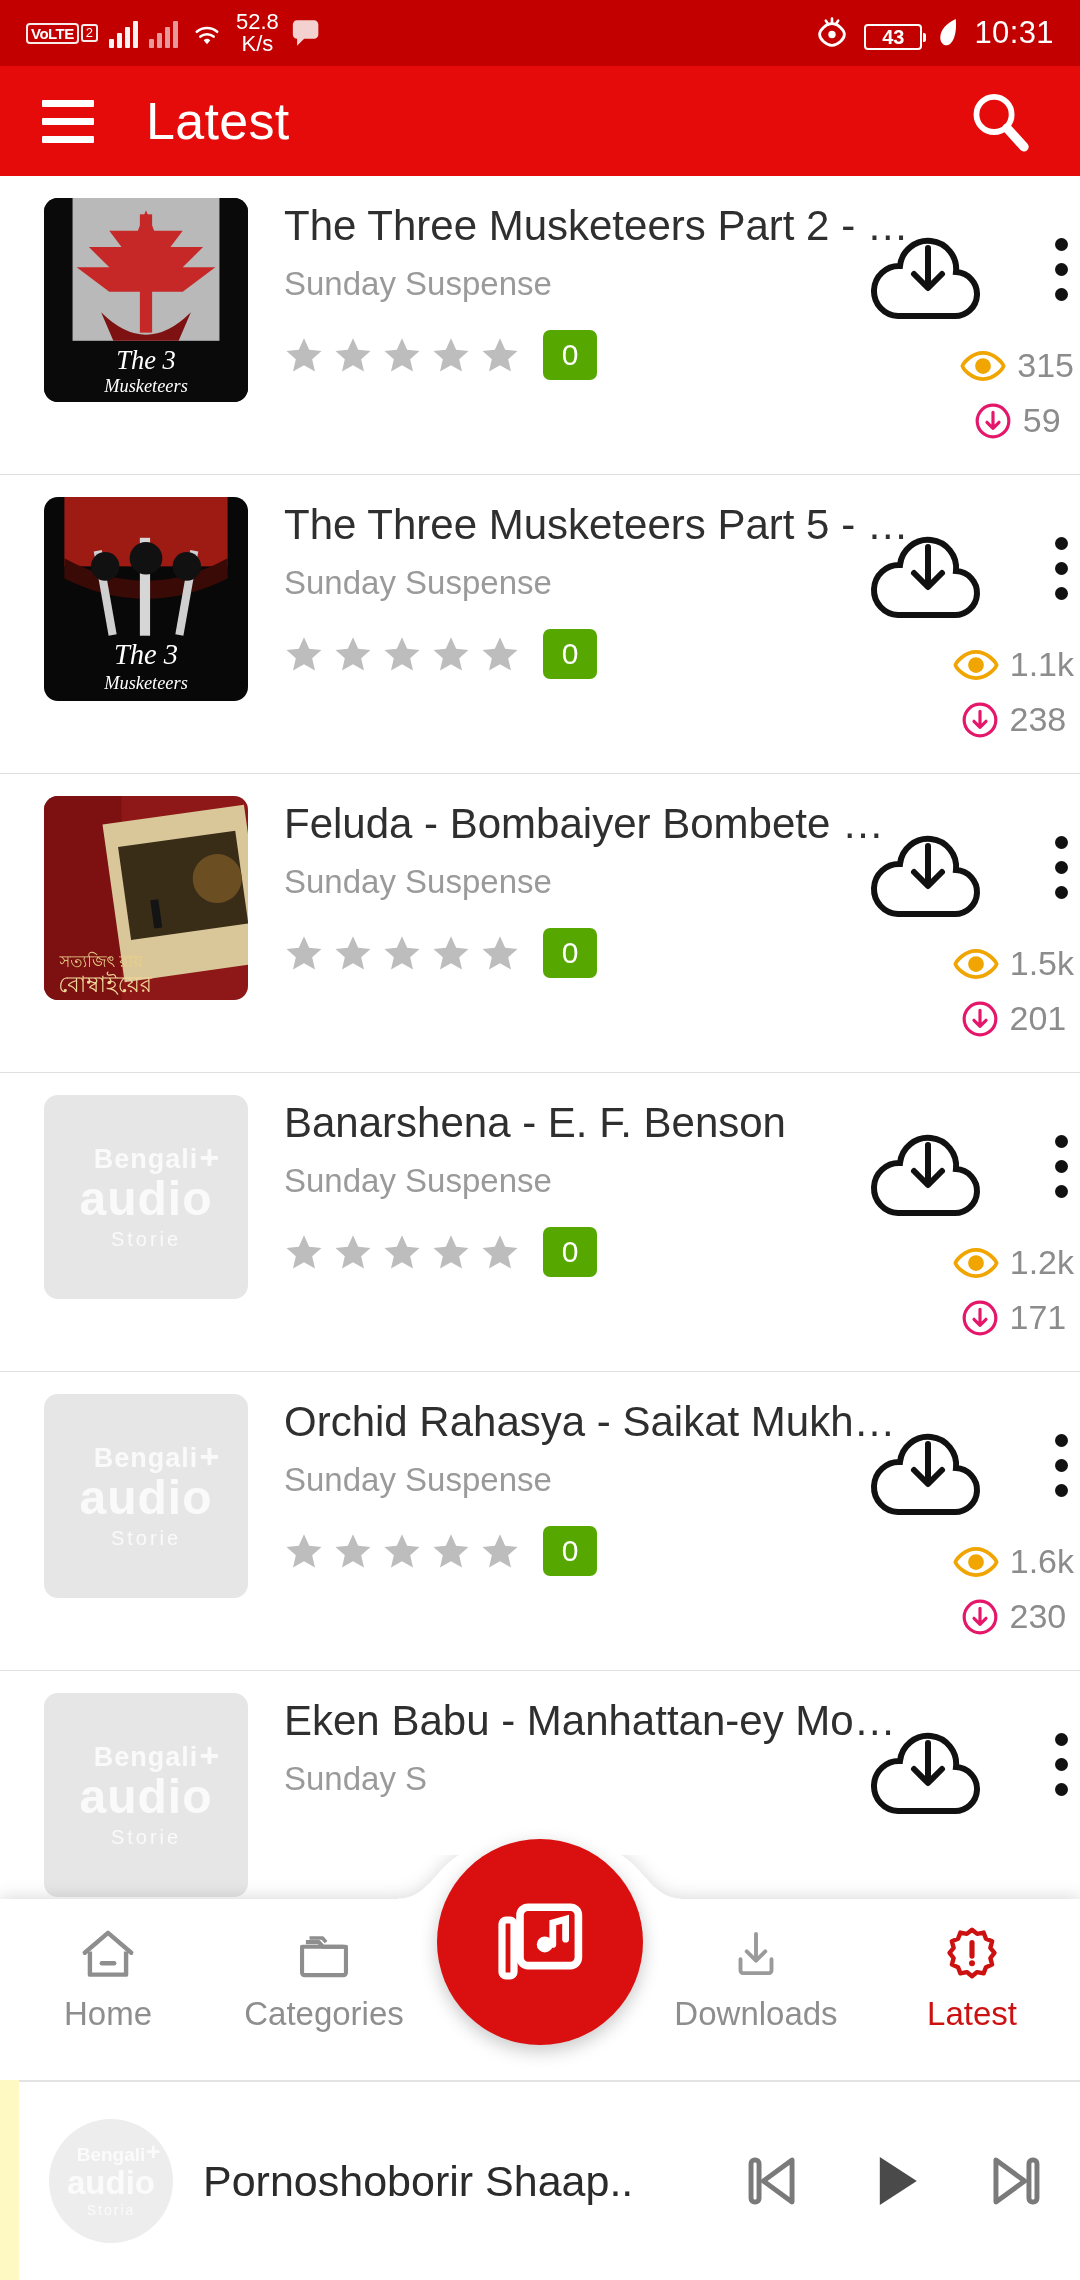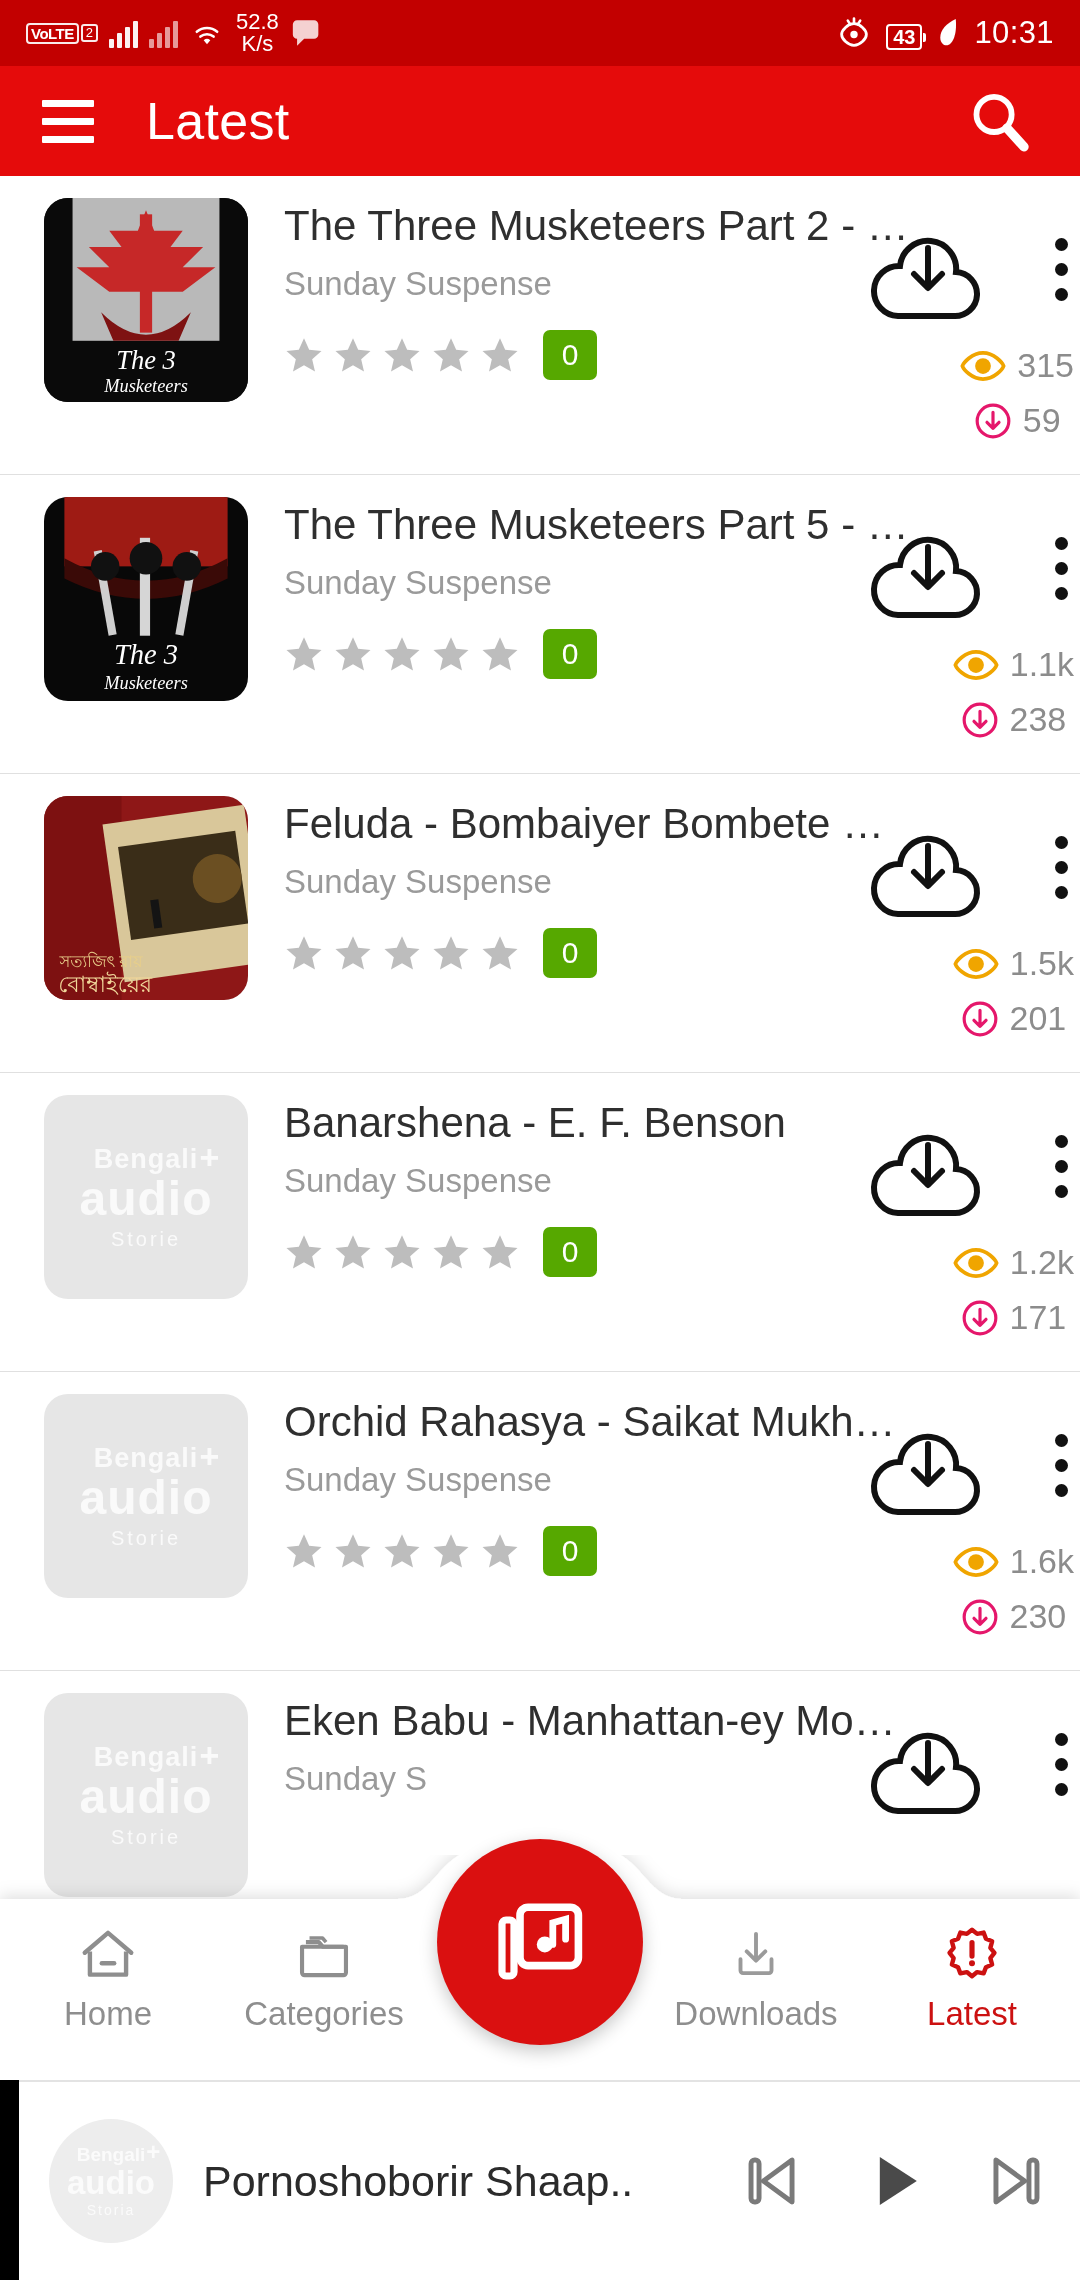--- a/index.html
+++ b/index.html
@@ -2,21 +2,21 @@
 <html><head>
 <meta charset="utf-8">
 <style>
   * { box-sizing: border-box; margin: 0; padding: 0; }
   html, body {
     width: 1080px; height: 2280px;
     font-family: "Liberation Sans", sans-serif;
     background: #ffffff;
     overflow: hidden;
   }
-  .phone { position: relative; width: 1016px; height: 2280px; background:#000000; }
+  .phone { position: relative; width: 1016px; height: 2280px; background:#fef9c3; }
 
   
   .statusbar {
     position:absolute; top:0; left:0; width:1080px; height:66px;
     background:#C20000; display:flex; align-items:center;
     padding:0 26px; color:#ffffff;
   }
   .sb-left { display:flex; align-items:center; gap:11px; flex:1; }
   .sb-right { display:flex; align-items:center; gap:13px; }
   .volte {
@@ -33,21 +33,21 @@
   }
   .bars { display:flex; align-items:flex-end; gap:3px; height:30px; }
   .bars i { display:block; width:5px; background:rgba(255,255,255,.95); border-radius:1px; }
   .bars i:nth-child(1){height:9px;} .bars i:nth-child(2){height:15px;}
   .bars i:nth-child(3){height:21px;} .bars i:nth-child(4){height:27px;}
   .bars.dim i { background:rgba(255,255,255,.6); }
   .speed { font-size:22px; line-height:22px; text-align:center; font-weight:500; }
   .speed span { display:block; }
   .sb-time { font-size:31px; font-weight:500; letter-spacing:.4px; }
   .batt {
-    border:2.5px solid #ffffff; border-radius:4px; padding:1px 5px;
+    border:2.5px solid #ffffff; border-radius:4px; padding:1px 16px;
     font-size:20px; font-weight:bold; line-height:1; position:relative;margin-top:8px;
   }
   .batt::after{content:"";position:absolute;right:-6px;top:7px;width:3px;height:9px;background:#fff;border-radius:0 2px 2px 0;}
 
   
   .appbar {
     position:absolute; top:66px; left:0; width:1080px; height:110px;
     background:#E50B0B; display:flex; align-items:center; padding:0 42px;
   }
   .hamburger { width:52px; display:flex; flex-direction:column; gap:11px; cursor:pointer; }
@@ -58,21 +58,21 @@
   .appbar-spacer { flex:1; }
   .search-icon { width:66px; height:66px; margin-right:6px; }
 
   
   .list { position:absolute; top:176px; left:0; width:1080px; height:1700px; background:#fff; }
   .row {
     position:relative; height:299px; display:flex; padding:22px 26px 0 44px;
     border-bottom:1px solid #e0e0e0; background:#fff;
   }
   .thumb {
-    width:204px; height:204px; border-radius:24px; flex:0 0 204px;
+    width:204px; height:204px; border-radius:14px; flex:0 0 204px;
     overflow:hidden; position:relative; background:#e6e6e6;
   }
   .ph-wm {
     position:absolute; inset:0; display:flex; flex-direction:column;
     align-items:center; justify-content:center; color:#fafafa;
     font-weight:bold; line-height:1;
   }
   .ph-wm .w1{font-size:27px;letter-spacing:1px;position:relative;}
   .ph-wm .w1 sup{font-size:34px;position:absolute;top:-6px;right:-22px;}
   .ph-wm .w2{font-size:48px;letter-spacing:1px;margin-top:2px;}

